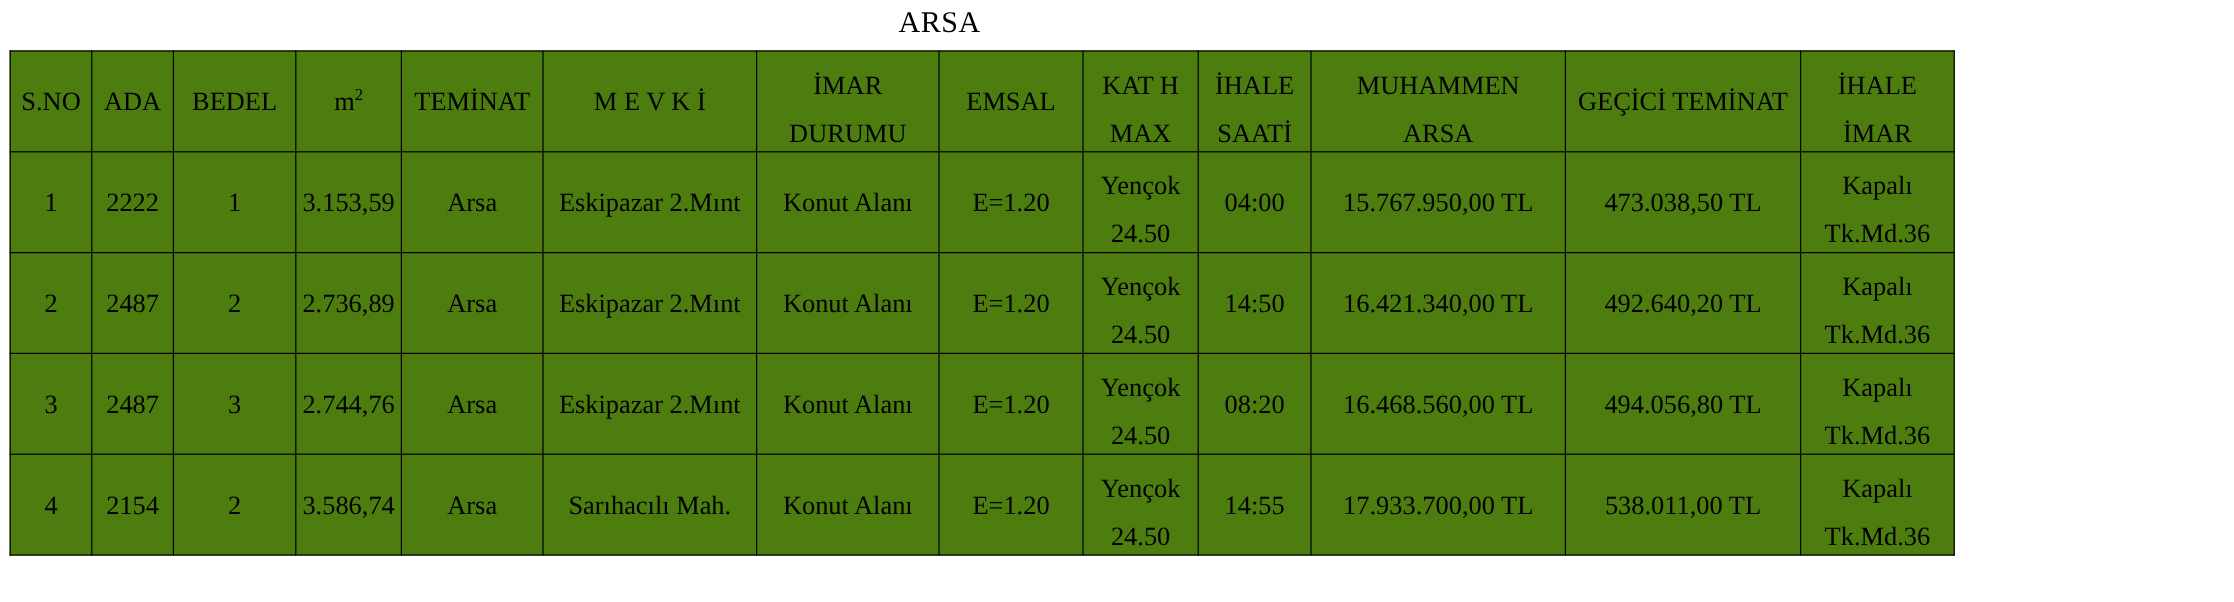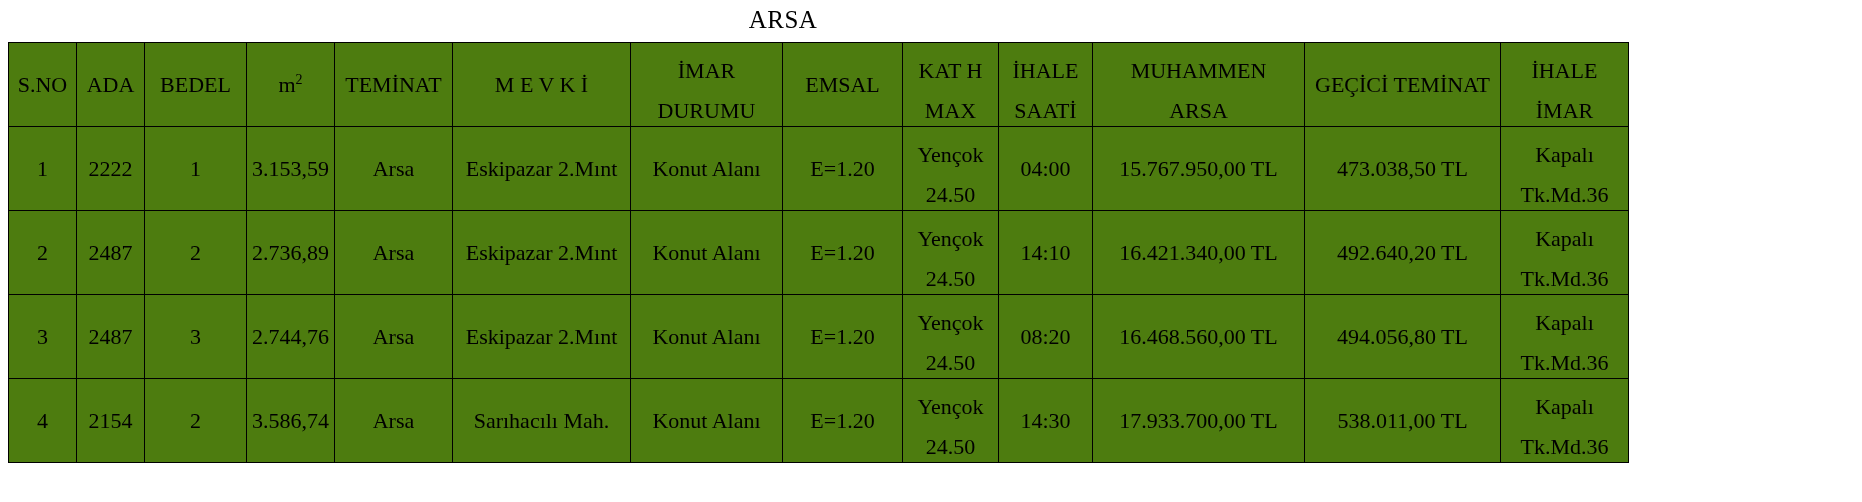--- a/index.html
+++ b/index.html
@@ -178,21 +178,21 @@
         <td>2</td>
         <td>2.736,89</td>
         <td>Arsa</td>
         <td>Eskipazar 2.Mınt</td>
         <td>Konut Alanı</td>
         <td>E=1.20</td>
         <td class="two-line">
           <span>Yençok</span>
           <span>24.50</span>
         </td>
-        <td>14:10</td>
+        <td>14:50</td>
         <td>16.421.340,00 TL</td>
         <td>492.640,20 TL</td>
         <td class="two-line">
           <span>Kapalı</span>
           <span>Tk.Md.36</span>
         </td>
       </tr>
       <tr>
         <td>3</td>
         <td>2487</td>
@@ -220,21 +220,21 @@
         <td>2</td>
         <td>3.586,74</td>
         <td>Arsa</td>
         <td>Sarıhacılı Mah.</td>
         <td>Konut Alanı</td>
         <td>E=1.20</td>
         <td class="two-line">
           <span>Yençok</span>
           <span>24.50</span>
         </td>
-        <td>14:30</td>
+        <td>14:55</td>
         <td>17.933.700,00 TL</td>
         <td>538.011,00 TL</td>
         <td class="two-line">
           <span>Kapalı</span>
           <span>Tk.Md.36</span>
         </td>
       </tr>
     </tbody>
   </table>
 

